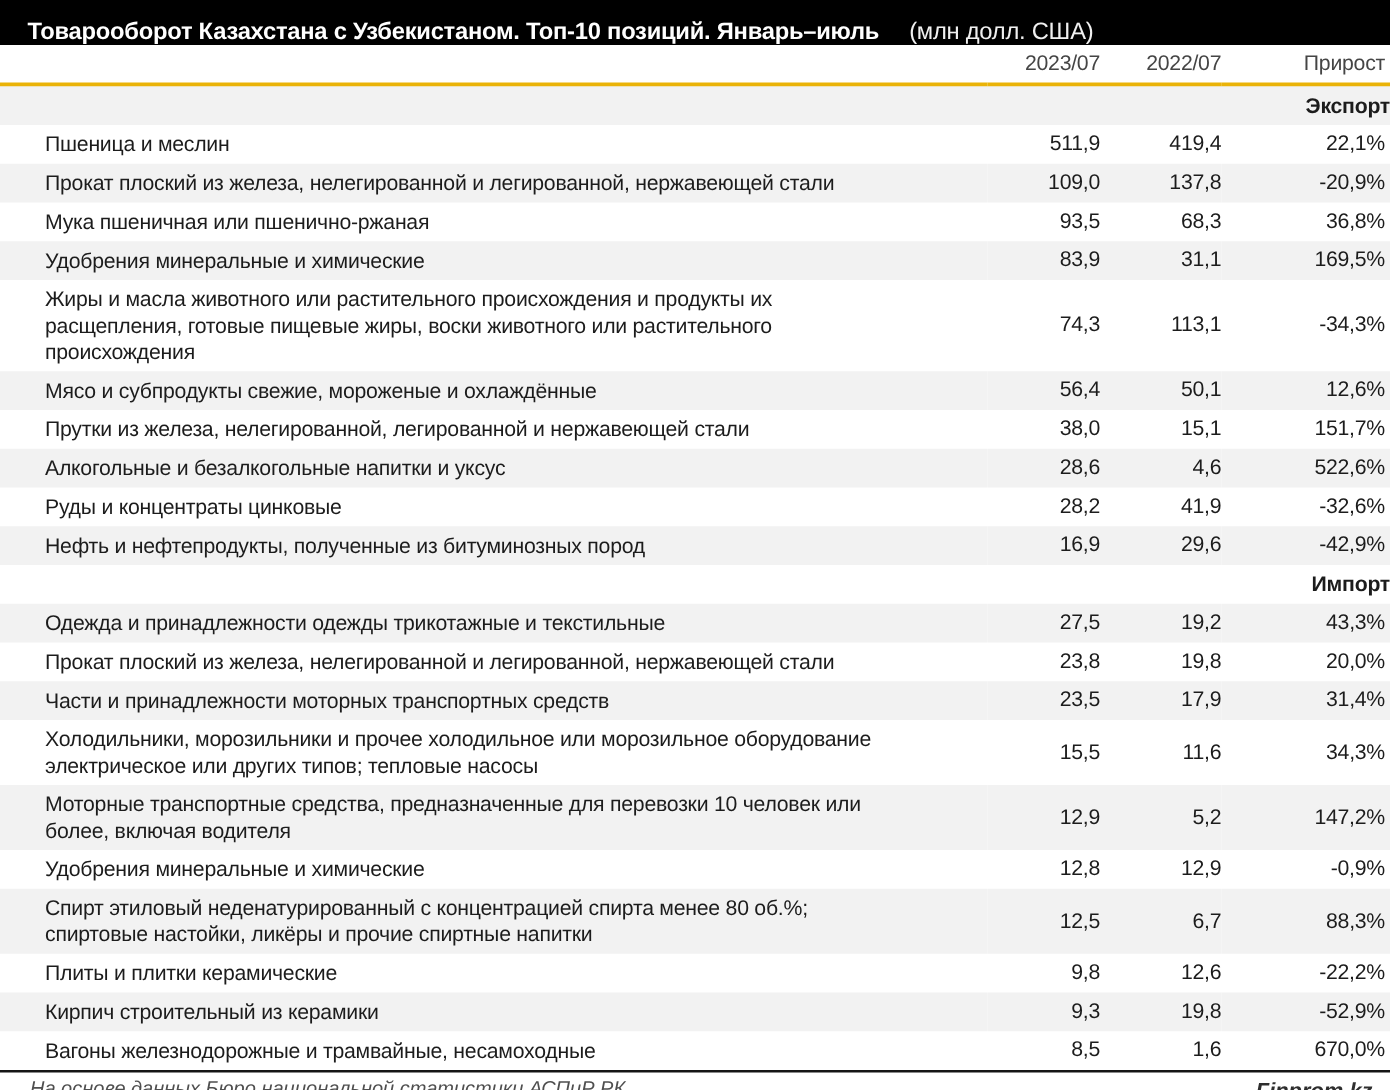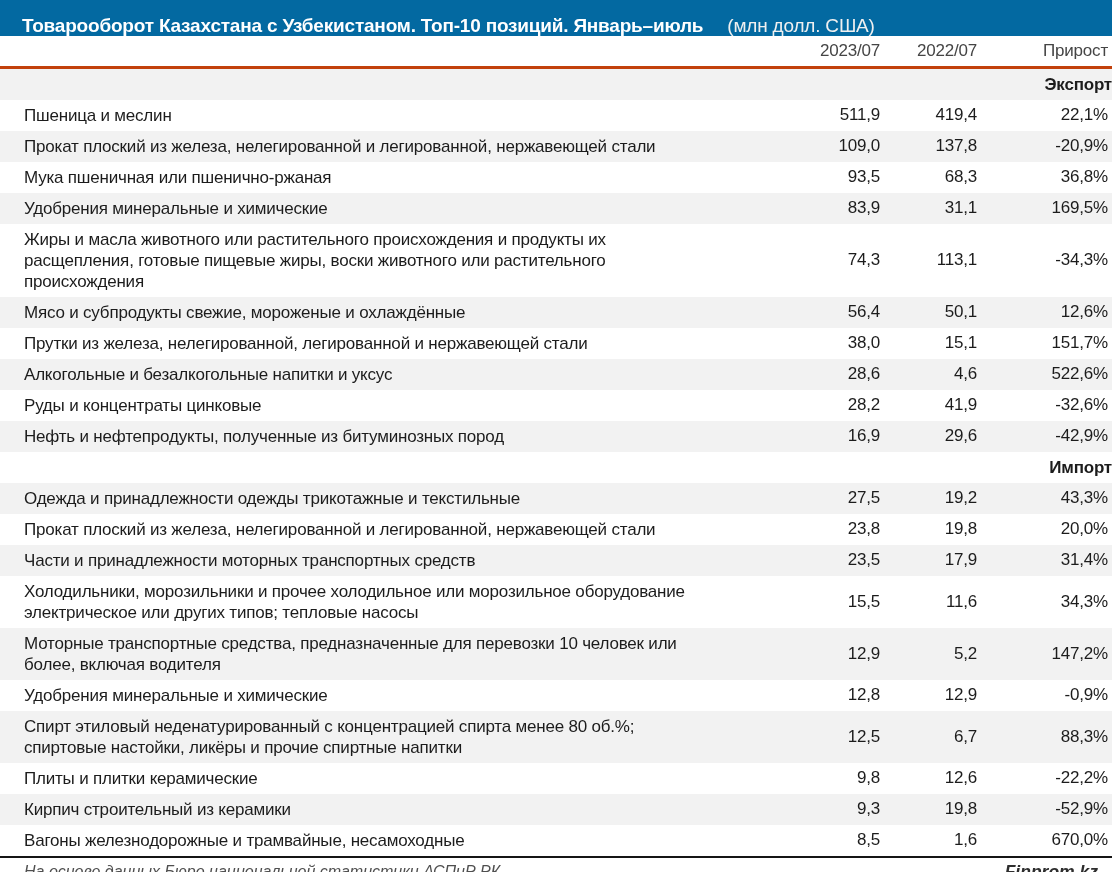--- a/index.html
+++ b/index.html
@@ -6,45 +6,45 @@
   html, body { margin: 0; padding: 0; background: #ffffff; }
   .page {
     width: 1112px; height: 872px;
     font-family: "Liberation Sans", sans-serif;
     background: #ffffff;
     display: flex; flex-direction: column;
     overflow: hidden;
   }
   .title-bar {
     flex: 0 0 36px; height: 36px;
-    background: #0369a1;
+    background: #000000;
     display: flex; align-items: center;
     padding: 16px 10px 0 22px;
     color: #ffffff; font-size: 19px; white-space: nowrap;
     letter-spacing: -0.2px;
   }
   .title-main { font-weight: bold; }
   .title-unit { font-weight: normal; margin-left: 24px; color: #f0f0f0; }
 
   table.trade-table { width: 100%; border-collapse: collapse; table-layout: fixed; }
   col.c-name { width: auto; }
   col.c-v1 { width: 90px; }
   col.c-v2 { width: 97px; }
   col.c-gr { width: 135px; }
 
   thead th {
     font-weight: normal; color: #454545; font-size: 17px;
     text-align: right; height: 31px; padding: 0;
     letter-spacing: -0.2px;
   }
-  thead tr { border-bottom: 3px solid #c2410c; }
+  thead tr { border-bottom: 3px solid #eab308; }
 
   tbody td { font-size: 17px; color: #1c1c1c; letter-spacing: -0.2px; }
   .stripe { background: #f2f2f2; }
-  .name-cell { padding: 5px 8px 5px 24px; vertical-align: middle; }
+  .name-cell { padding: 5px 8px 5px 36px; vertical-align: middle; }
   .name-inner { max-width: 695px; line-height: 21px; }
   .num-cell { text-align: right; vertical-align: middle; white-space: nowrap; padding: 0; }
   .growth-cell { padding-right: 4px; }
   .section-cell {
     text-align: right; font-weight: bold;
     padding: 5px 0; line-height: 21px; font-size: 17px; color: #1c1c1c;
   }
 
   .footer {
     margin-top: auto;

